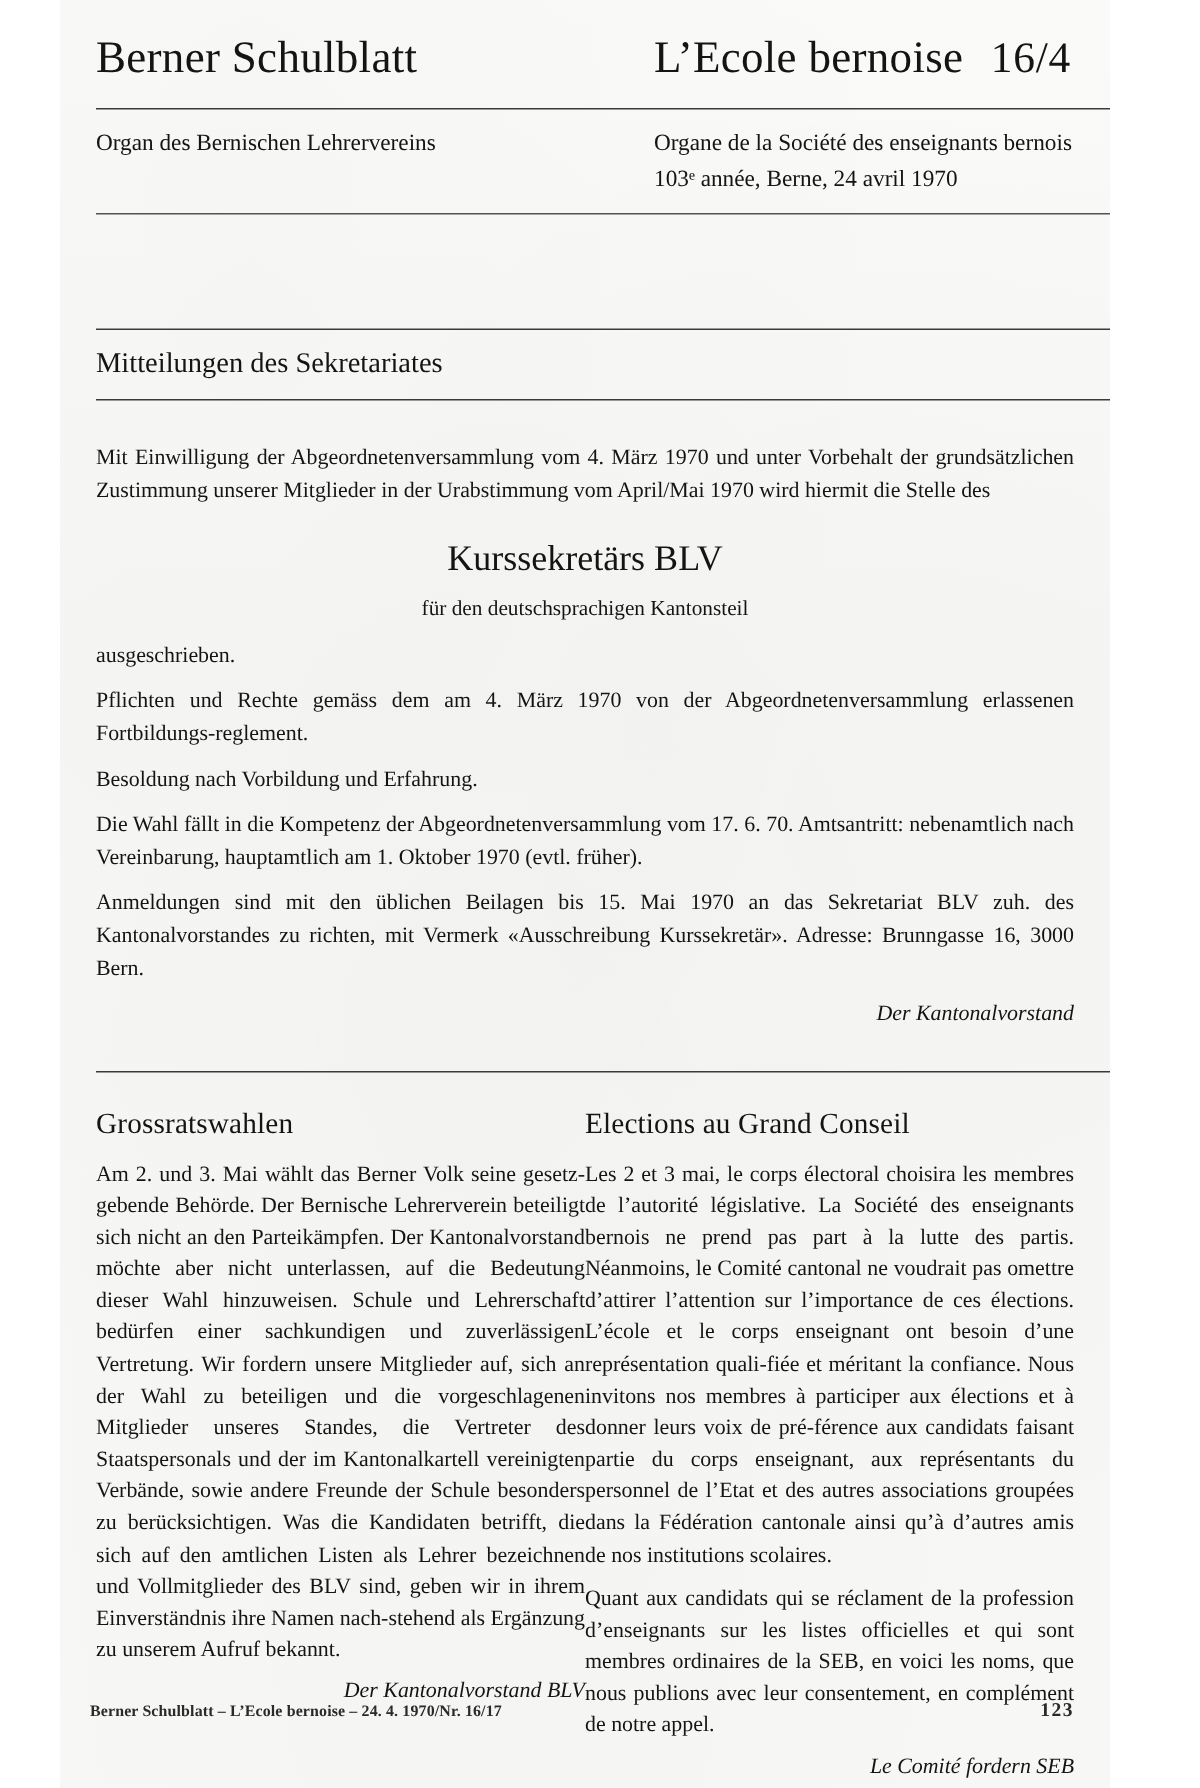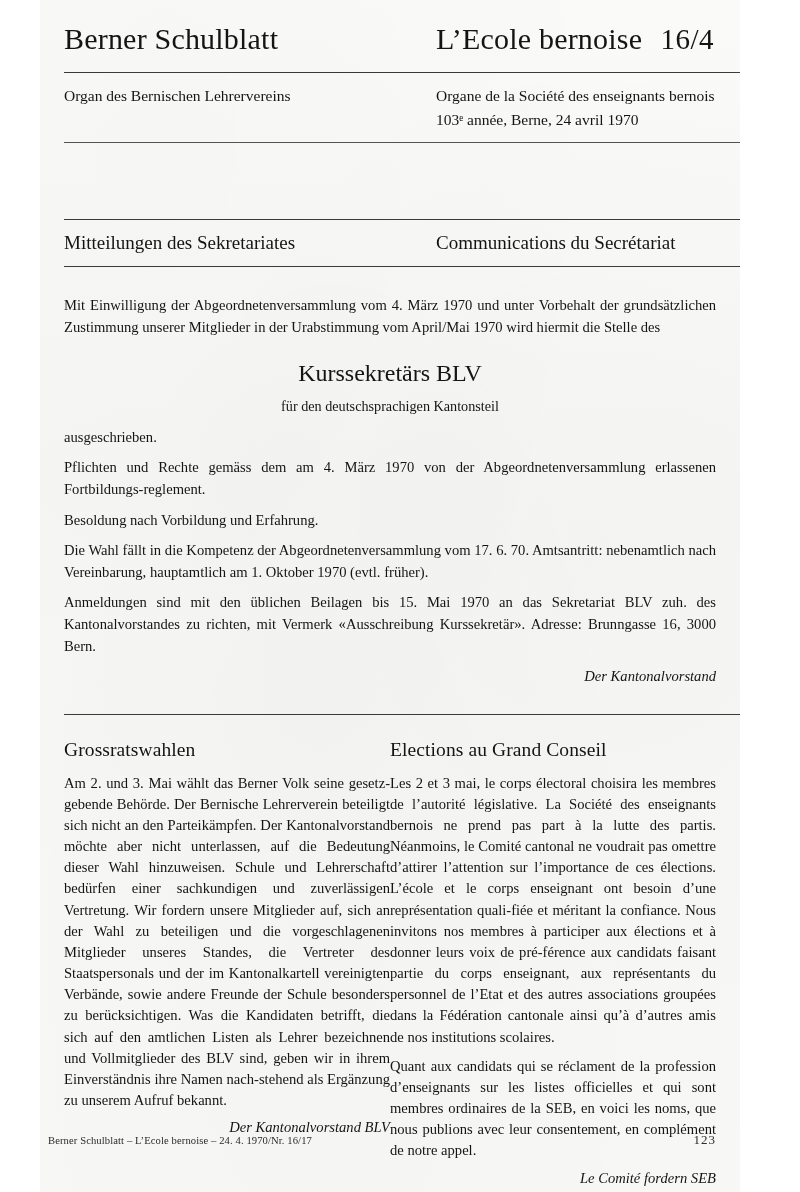--- a/index.html
+++ b/index.html
@@ -171,28 +171,29 @@
     line-height: 1.62;
   }
   .cand-row .c-kreis { width: 141px; white-space: nowrap; }
   .cand-row .c-num { width: 20px; text-align: right; padding-right: 7px; }
   .cand-row .c-name { flex: 1; white-space: nowrap; }
   .cand-row .c-partei { width: 110px; }
 
   
   .footer {
     position: absolute;
-    left: 8px;
+    left: 20px;
     right: 24px;
     bottom: 44px;
     display: flex;
     align-items: baseline;
     font-size: 10.6px;
     color: #2a2a2a;
     z-index: 1;
+    font-weight: bold;
   }
   .footer-left { flex: 1; letter-spacing: 0.1px; }
   .footer-page { font-size: 13px; letter-spacing: 1px; }
 </style>
 </head>
 <body>
 
 <div id="page">
   <div id="paper-grain"></div>
 
@@ -216,21 +217,20 @@
       </div>
     </div>
 
     <hr class="rule thin">
 
     <div style="height:76px"></div>
 
     <hr class="rule">
     <div class="section-band">
       <div class="section-band-de">Mitteilungen des Sekretariates</div>
-      <div class="section-band-fr">Communications du Secrétariat</div>
     </div>
     <hr class="rule">
 
     <div class="notice">
       <p class="nogap">Mit Einwilligung der Abgeordnetenversammlung vom 4. März 1970 und unter Vorbehalt der grundsätzlichen Zustimmung unserer Mitglieder in der Urabstimmung vom April/Mai 1970 wird hiermit die Stelle des</p>
 
       <div class="job-title">Kurssekretärs BLV</div>
       <div class="job-sub">für den deutschsprachigen Kantonsteil</div>
 
       <p>ausgeschrieben.</p>

